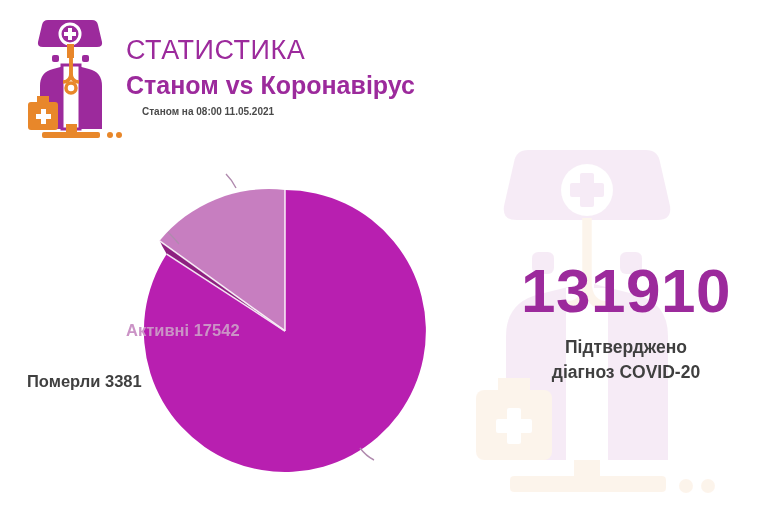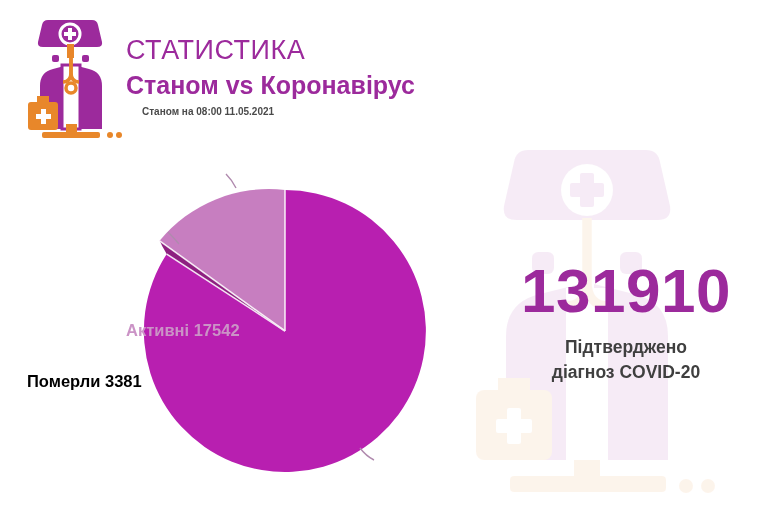--- a/index.html
+++ b/index.html
@@ -233,21 +233,21 @@
 
       <g stroke="#b08aae" stroke-width="1.4" fill="none">
         <path d="M226 24 q6 6 10 14"></path>
         <path d="M168 82 q6 6 11 12"></path>
         <path d="M374 310 q-8 -4 -14 -12"></path>
       </g>
     </svg>
 
     <span class="pie-label label-active" style="color:#cb93c6">Активні 17542</span>
 
-    <span class="pie-label label-died" style="color:#000000">Померли 3381</span>
+    <span class="pie-label label-died" style="color:#404040">Померли 3381</span>
 
   </div>
 
   <div class="stat-block">
     <div class="stat-number" style="color:#9c2a9c">131910</div>
     <div class="stat-caption">
       <span style="color:#3f3f3f">Підтверджено</span><br>
       <span style="color:#3f3f3f">діагноз COVID-20</span>
     </div>
   </div>

